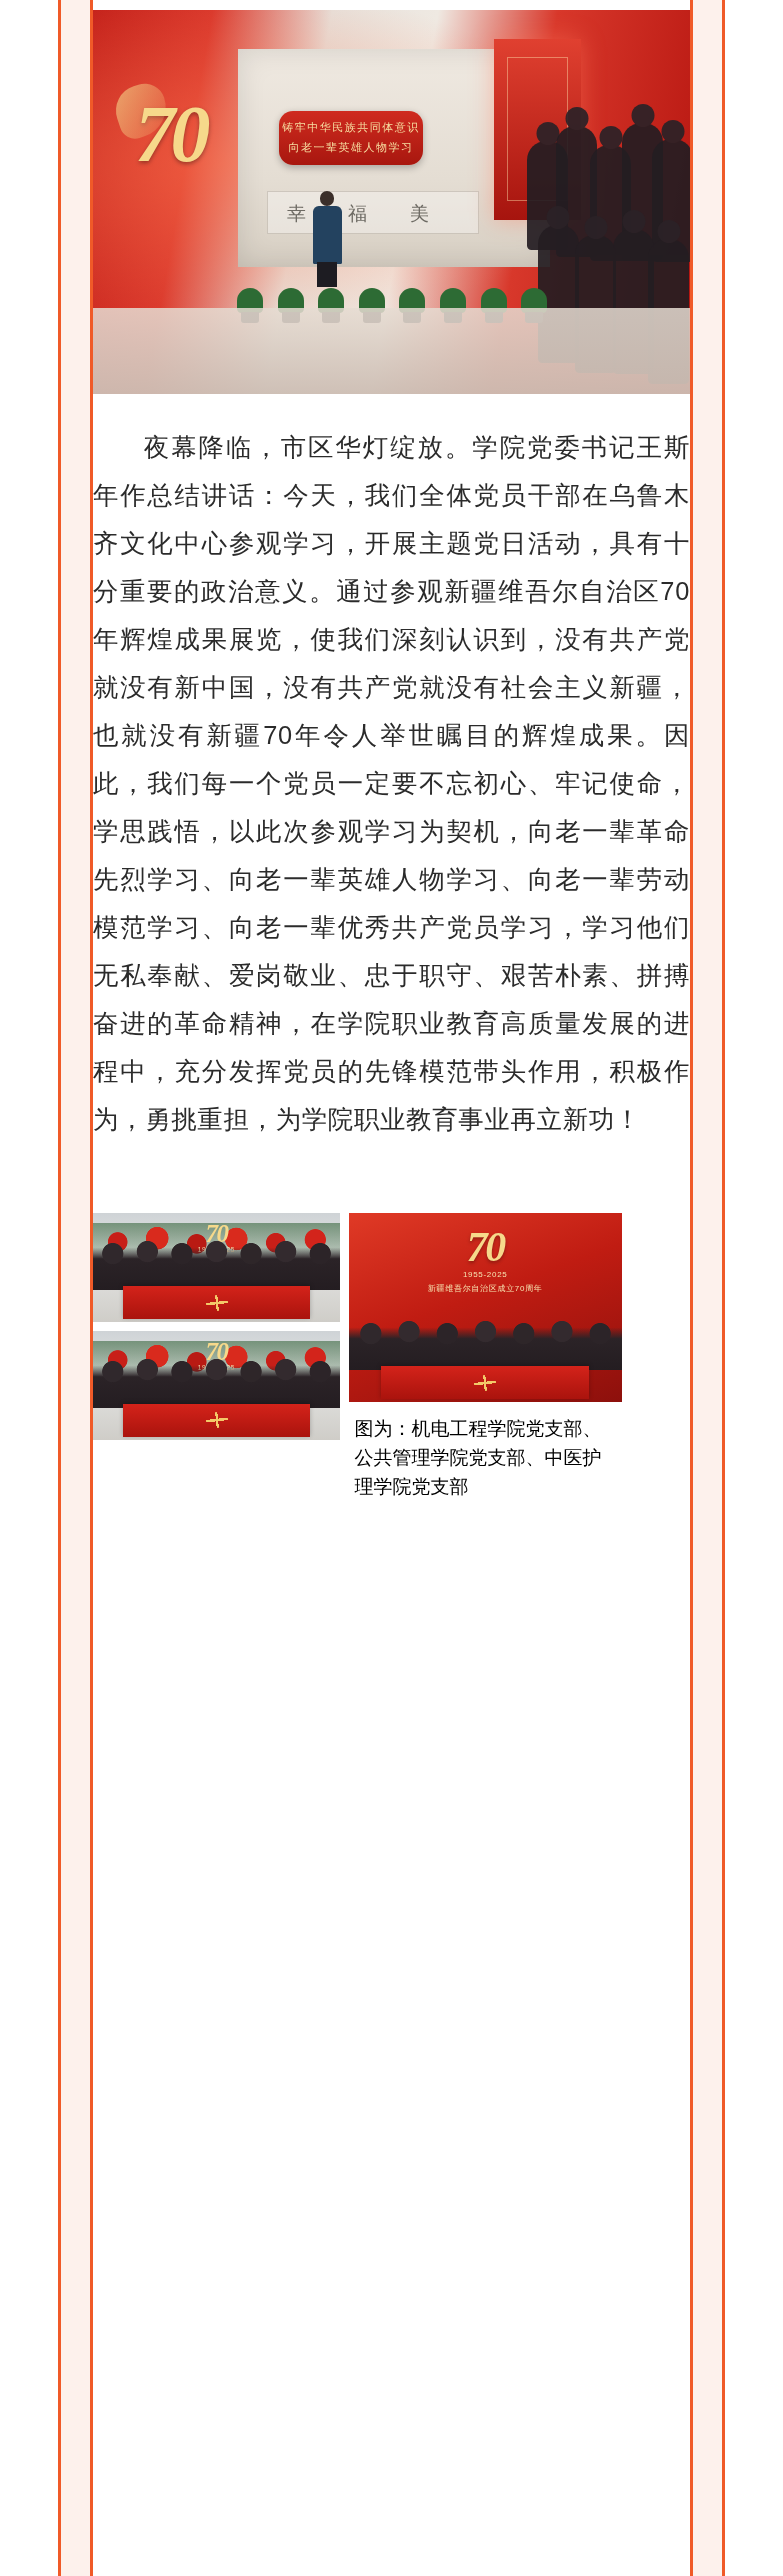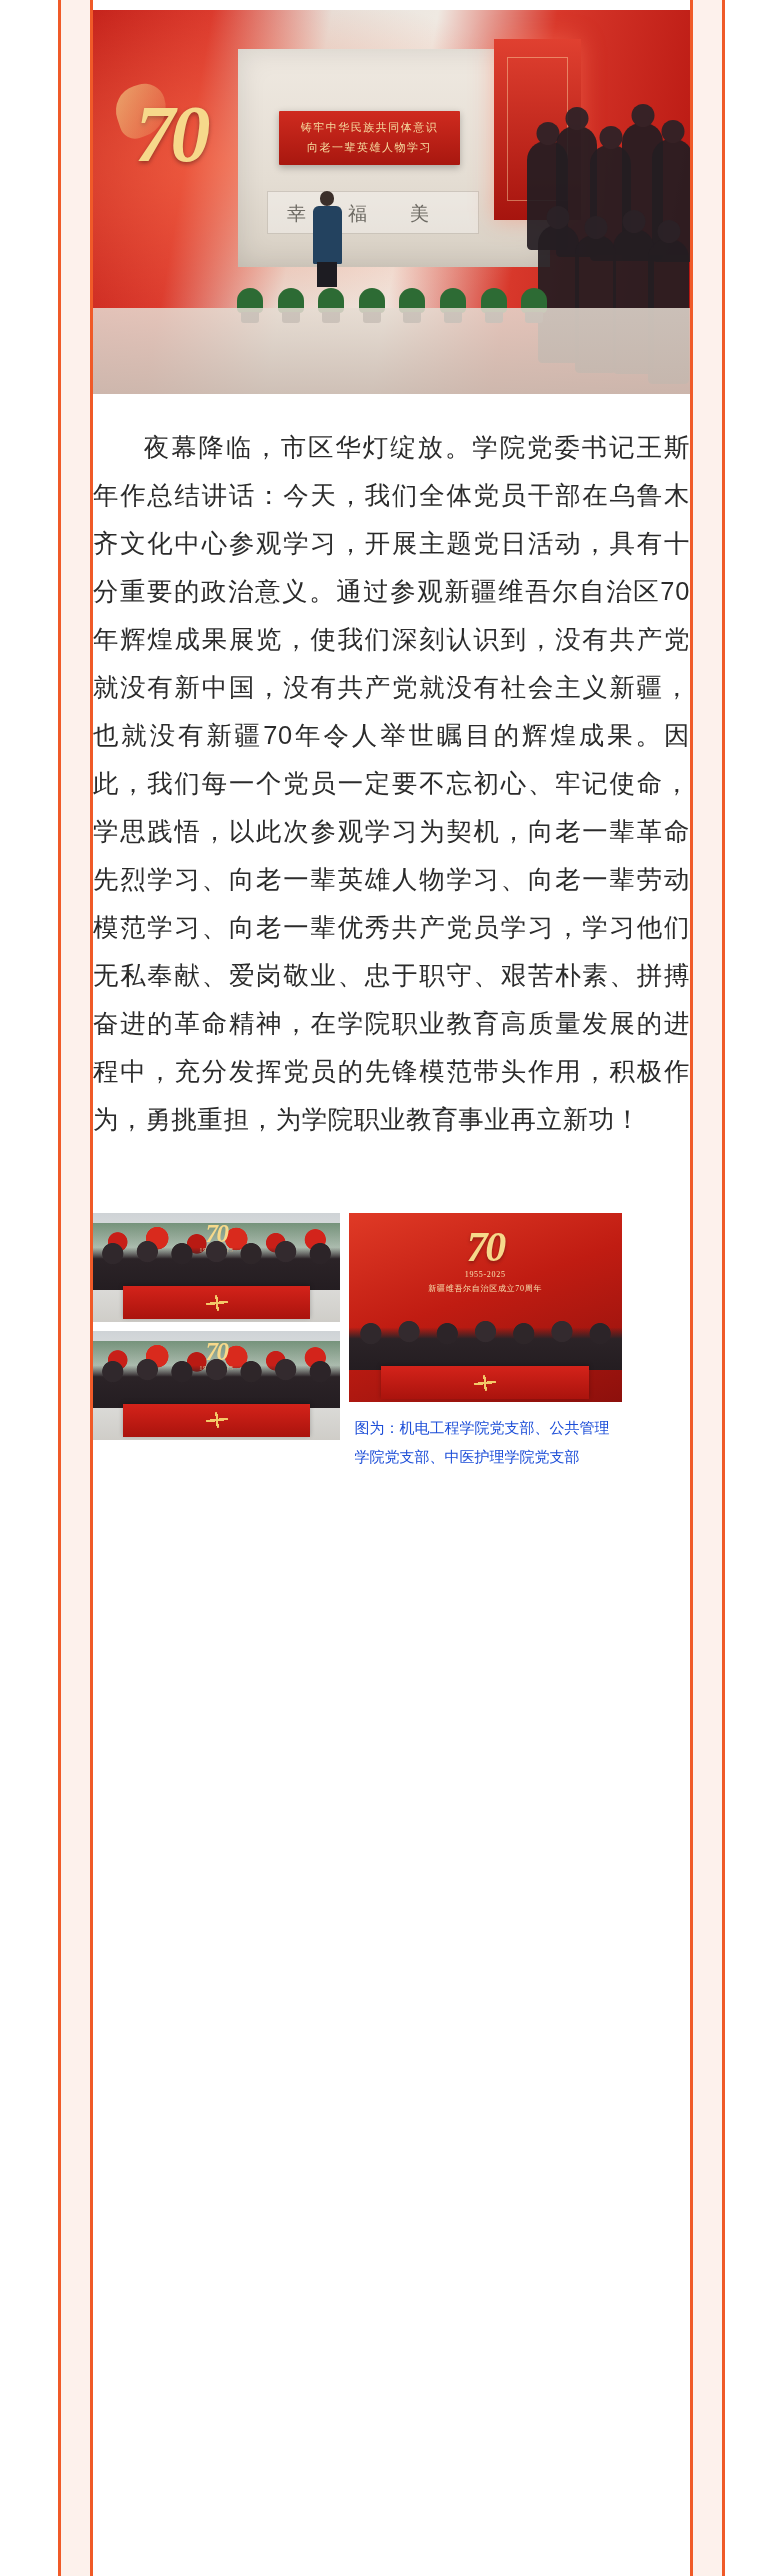--- a/index.html
+++ b/index.html
@@ -109,24 +109,24 @@
     top: 39px;
     width: 312px;
     height: 218px;
     background: linear-gradient(180deg, #efe9e1 0%, #e4ddd3 60%, #d7cfc3 100%);
     box-shadow: inset 0 0 29px rgba(0,0,0,0.12);
   }
   .hero-wall-banner {
     position: absolute;
     left: 41px;
     top: 62px;
-    width: 181px;
+    width: 144px;
     height: 54px;
     background: linear-gradient(180deg, #cf2b1f, #a8170f);
-    border-radius: 1px;
+    border-radius: 14px;
     box-shadow: 0 2.2px 7.3px rgba(0,0,0,0.25);
   }
   .hero-wall-banner .l1, .hero-wall-banner .l2 {
     position: absolute;
     left: 0; right: 0;
     text-align: center;
     color: #f7dfa2;
     font-size: 11px;
     letter-spacing: 1.5px;
     font-family: "Liberation Serif", serif;
@@ -372,33 +372,33 @@
     font-family: "Liberation Serif", serif;
   }
   .ph-sub {
     position: absolute;
     left: 50%;
     transform: translateX(-50%);
     color: #f7e2b0;
     font-size: 8px;
     letter-spacing: 0.7px;
     white-space: nowrap;
-    font-family: Liberation Serif, serif;
+    font-family: Liberation Sans, sans-serif;
   }
   .ph-sub.a { top: 57px; }
   .ph-sub.b { top: 70px; }
   .ph-sub.s1 { top: 33px; font-size: 6.5px; }
   .ph-sub.s2 { top: 44px; font-size: 6.5px; }
 
   .caption {
     padding: 4.4px 2.9px 0 5.8px;
-    color: #1d4ed8;
-    font-size: 15px;
+    color: #000000;
+    font-size: 19px;
     line-height: 29px;
-    font-family: Liberation Serif, serif;
+    font-family: Liberation Sans, sans-serif;
   }
 </style>
 </head>
 <body>
 
 <div class="page">
 
   <div class="frame-left-outer"></div>
   <div class="band-left"></div>
   <div class="frame-left-inner"></div>

